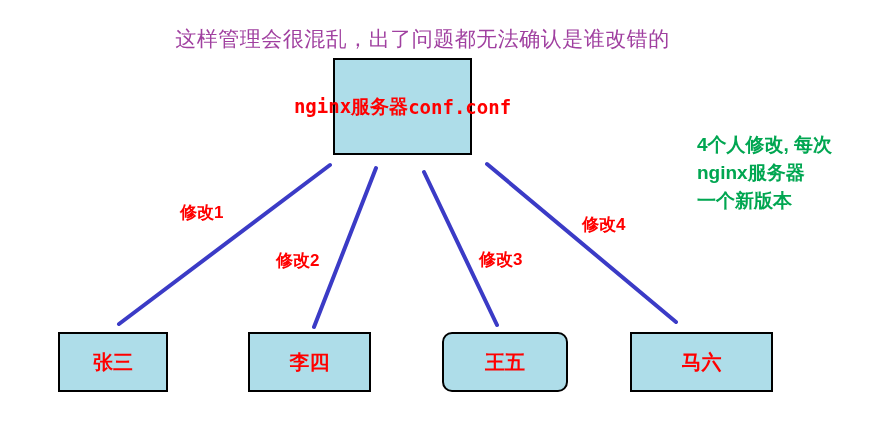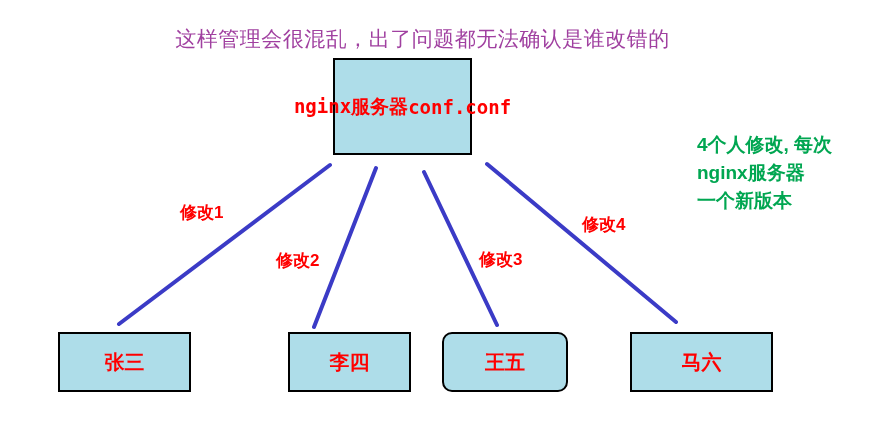--- a/index.html
+++ b/index.html
@@ -94,22 +94,22 @@
     display: flex;
     align-items: center;
     justify-content: center;
   }
   .member-box .member-label {
     color: var(--red);
     font-size: 20px;
     font-weight: bold;
     white-space: nowrap;
   }
-  .member-box.m1 { left: 58px;  width: 133px; }
-  .member-box.m2 { left: 248px; width: 123px; margin-left: 40px; }
+  .member-box.m1 { left: 58px;  width: 110px; }
+  .member-box.m2 { left: 248px; width: 123px; }
   .member-box.m3 { left: 442px; width: 126px; border-radius: 10px; }
   .member-box.m4 { left: 630px; width: 143px; }
 </style>
 </head>
 <body>
 
 <div class="canvas">
 
   <div class="title">这样管理会很混乱，出了问题都无法确认是谁改错的</div>
 

